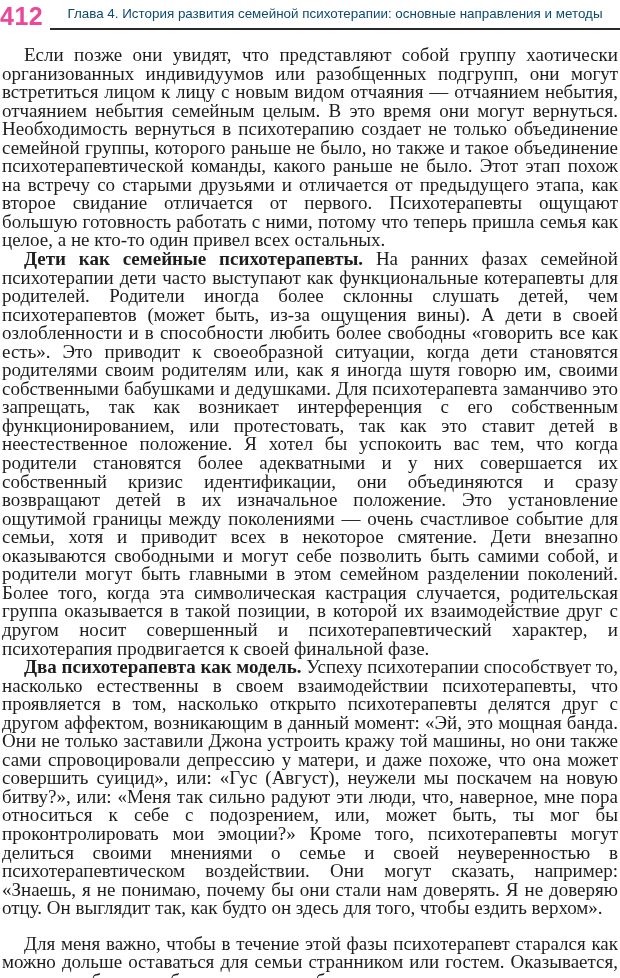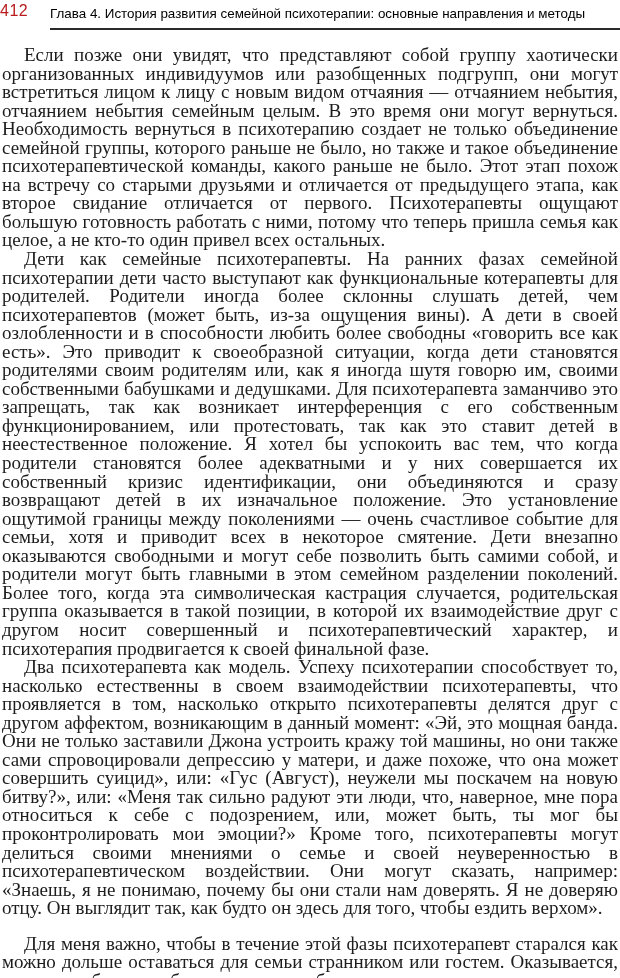--- a/index.html
+++ b/index.html
@@ -12,45 +12,46 @@
     position: relative;
     font-family: "Liberation Serif", serif;
     color: #1d1d1d;
   }
   .pagehead { position: relative; height: 41px; }
   .pagenum {
     position: absolute;
     left: 0px;
     top: 2px;
     font-family: "Liberation Sans", sans-serif;
-    font-weight: normal;
-    font-size: 16px;
+    font-weight: bold;
+    font-size: 25px;
     letter-spacing: 0.5px;
-    color: #b91c1c;
+    color: #ec4899;
   }
   .runhead {
     position: absolute;
     left: 50px;
     right: 0;
     top: 6px;
     font-family: "Liberation Sans", sans-serif;
     font-size: 13.4px;
-    color: #000000;
+    color: #0c4a6e;
     white-space: nowrap;
     padding-bottom: 7px;
     border-bottom: 2px solid #2a2a2a;
+    text-align: center;
   }
   .bodytext {
     padding: 5px 2px 0 2px;
     font-size: 19px;
     line-height: 18.55px;
     text-align: justify;
   }
   .para { text-indent: 22px; }
-  .para .lead { font-weight: normal; }
+  .para .lead { font-weight: bold; }
   .lead:not(:empty)::after { content: " "; }
   .para.gap-before { margin-top: 17px; }
 </style>
 </head>
 <body>
 
 <div class="page">
 
   <header class="pagehead">
     <div class="pagenum">412</div>

